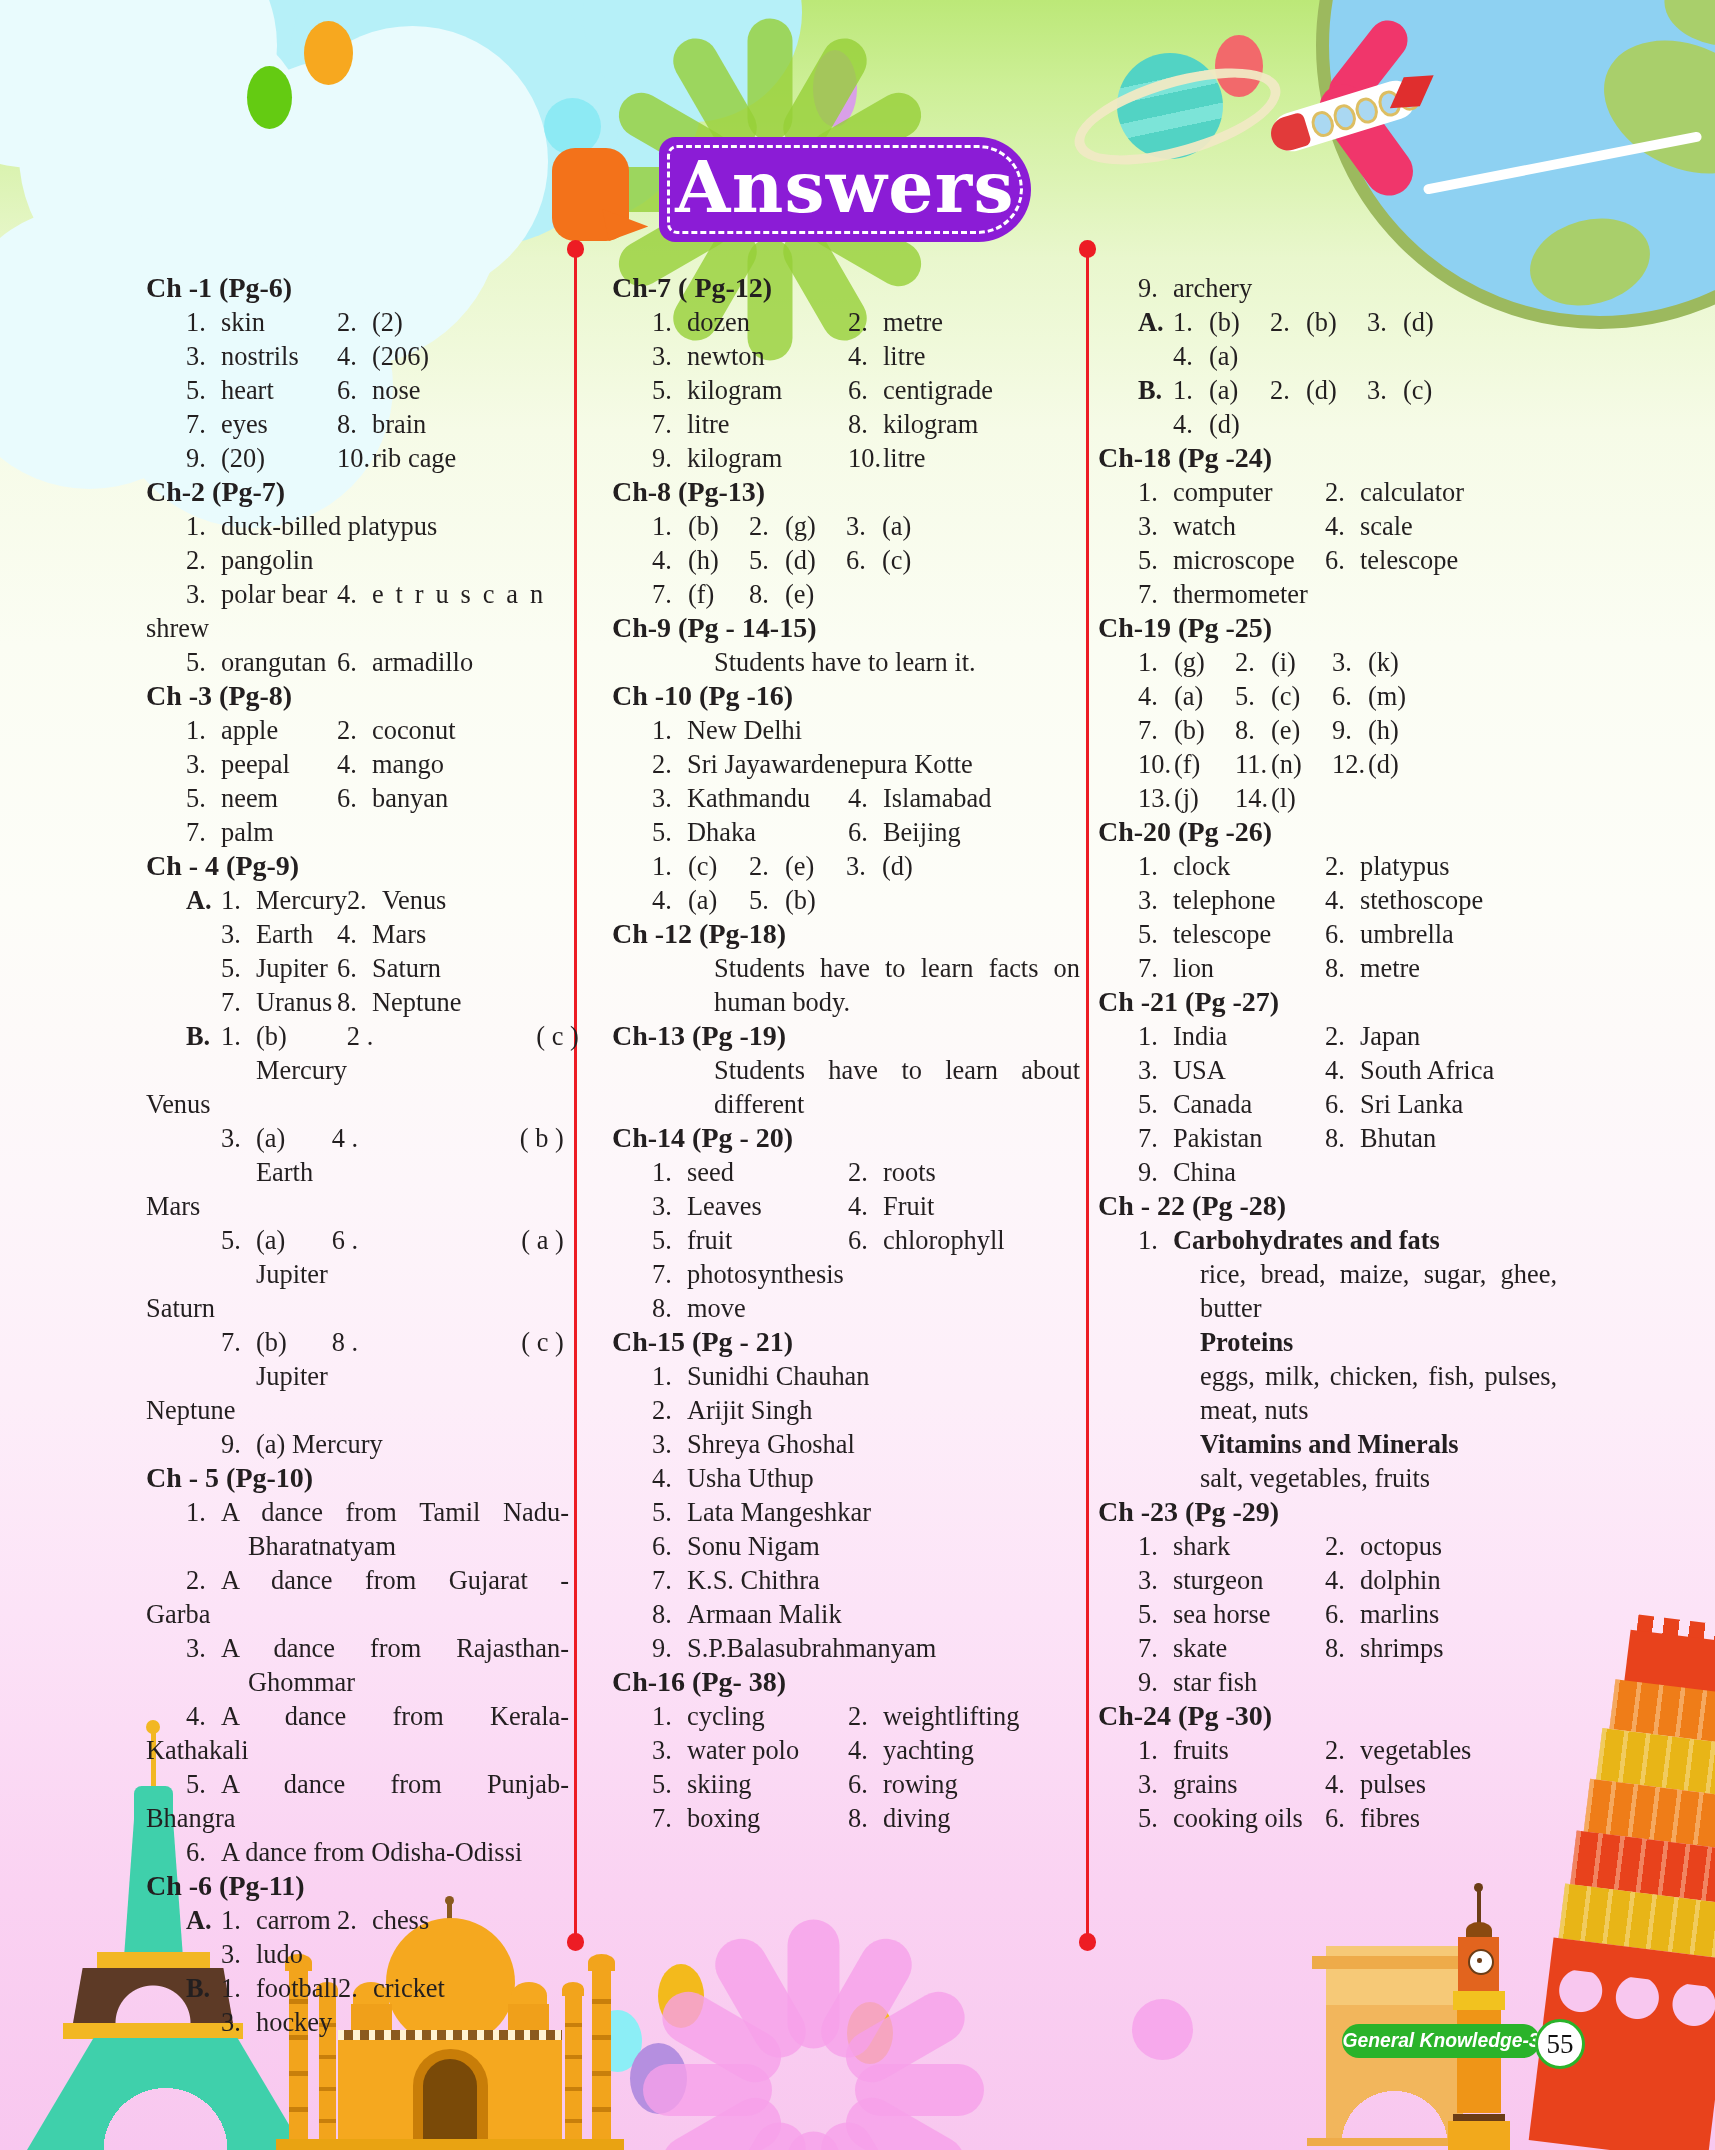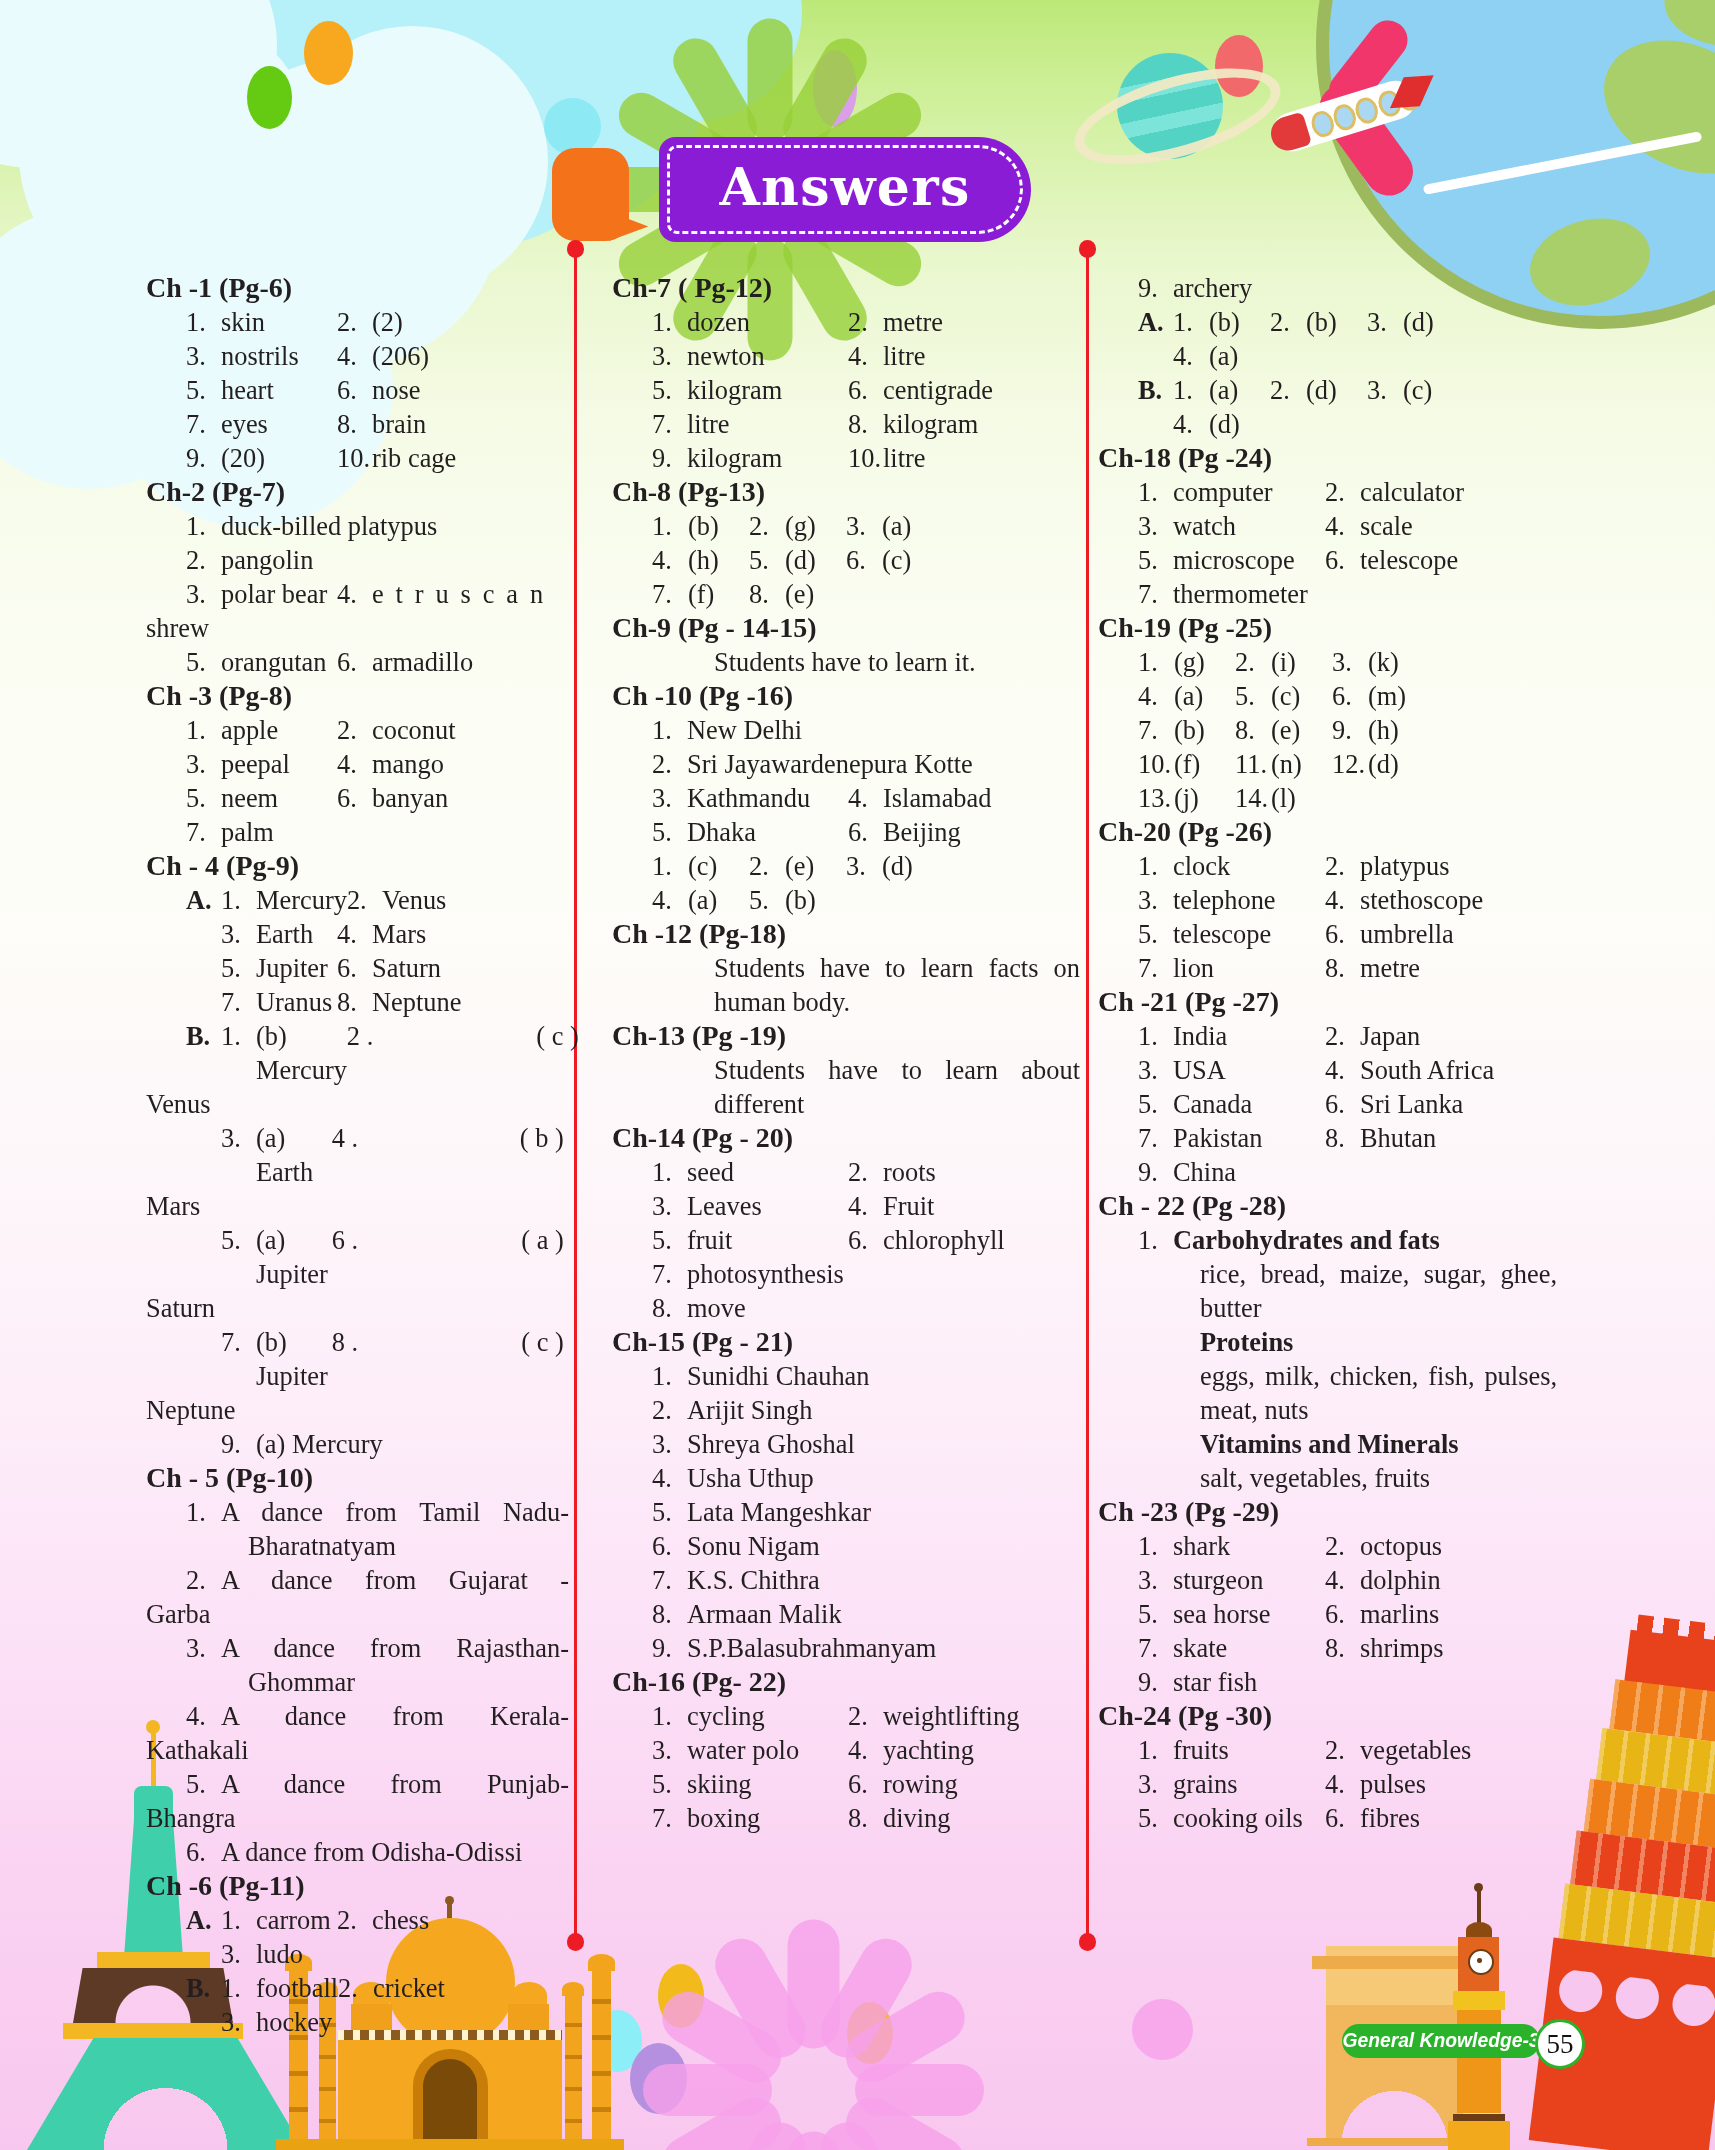--- a/index.html
+++ b/index.html
@@ -33,21 +33,21 @@
   .nose{position:absolute;left:-1.9px;top:2.6px;width:37px;height:34px;background:#e23a3a;border-radius:19.3px 7.7px 7.7px 19.3px}
   .win{position:absolute;top:7.7px;width:15.5px;height:20.6px;background:#aad8f2;border:3.2px solid #ddbe62;border-radius:50%}
   .tailfin{position:absolute;left:128px;top:31px;width:30px;height:30px;background:#e02e2e;transform:skewX(-28deg)}
   
   .bubble{position:absolute;left:552px;top:148px;width:77px;height:93px;background:#f3721a;border-radius:23px;z-index:3}
   .bubble:after{content:"";position:absolute;right:-19.3px;bottom:0px;width:46px;height:32px;background:#f3721a;clip-path:polygon(0 0,100% 55%,14% 100%)}
   .banner{position:absolute;left:659px;top:137px;width:372px;height:105px;background:#8b1cd6;
     border-radius:17px 55px 55px 17px;z-index:4}
   .banner .dash{position:absolute;left:8.4px;top:8.4px;right:8.4px;bottom:8.4px;border:3.9px dashed #fff;border-radius:10.3px 46px 46px 10.3px}
   .banner .txt{position:absolute;width:100%;text-align:center;top:5.2px;font-family:"DejaVu Serif",serif;
-    font-weight:bold;font-size:52px;line-height:90px;color:#fff;letter-spacing:1.3px}
+    font-weight:bold;font-size:71px;line-height:90px;color:#fff;letter-spacing:1.3px}
   
   .divider{position:absolute;top:248px;width:3.2px;height:1695px;background:#ed1c24;z-index:5}
   .divider:before,.divider:after{content:"";position:absolute;left:-7px;width:17.4px;height:17.4px;border-radius:50%;background:#ed1c24}
   .divider:before{top:-7.7px}.divider:after{bottom:-7.7px}
   
   .col{position:absolute;top:271px;z-index:6}
   .line{display:flex;align-items:baseline;font-size:26.4px;line-height:34px}
   .line{padding-left:40px}
   .line.h{padding-left:0;font-weight:bold;font-size:28px}
   .line.c{padding-left:0}
@@ -588,21 +588,21 @@
       </div>
       <div class="line s">
         <span class="n">8.</span>
         <span class="v">Armaan Malik</span>
       </div>
       <div class="line s">
         <span class="n">9.</span>
         <span class="v">S.P.Balasubrahmanyam</span>
       </div>
       <div class="line h">
-        <span>Ch-16 (Pg- 22)</span>
+        <span>Ch-16 (Pg- 38)</span>
       </div>
       <div class="line p">
         <span class="n">1.</span>
         <span class="v1">cycling</span>
         <span class="n2">2.</span>
         <span class="v2">weightlifting</span>
       </div>
       <div class="line p">
         <span class="n">3.</span>
         <span class="v1">water polo</span>

